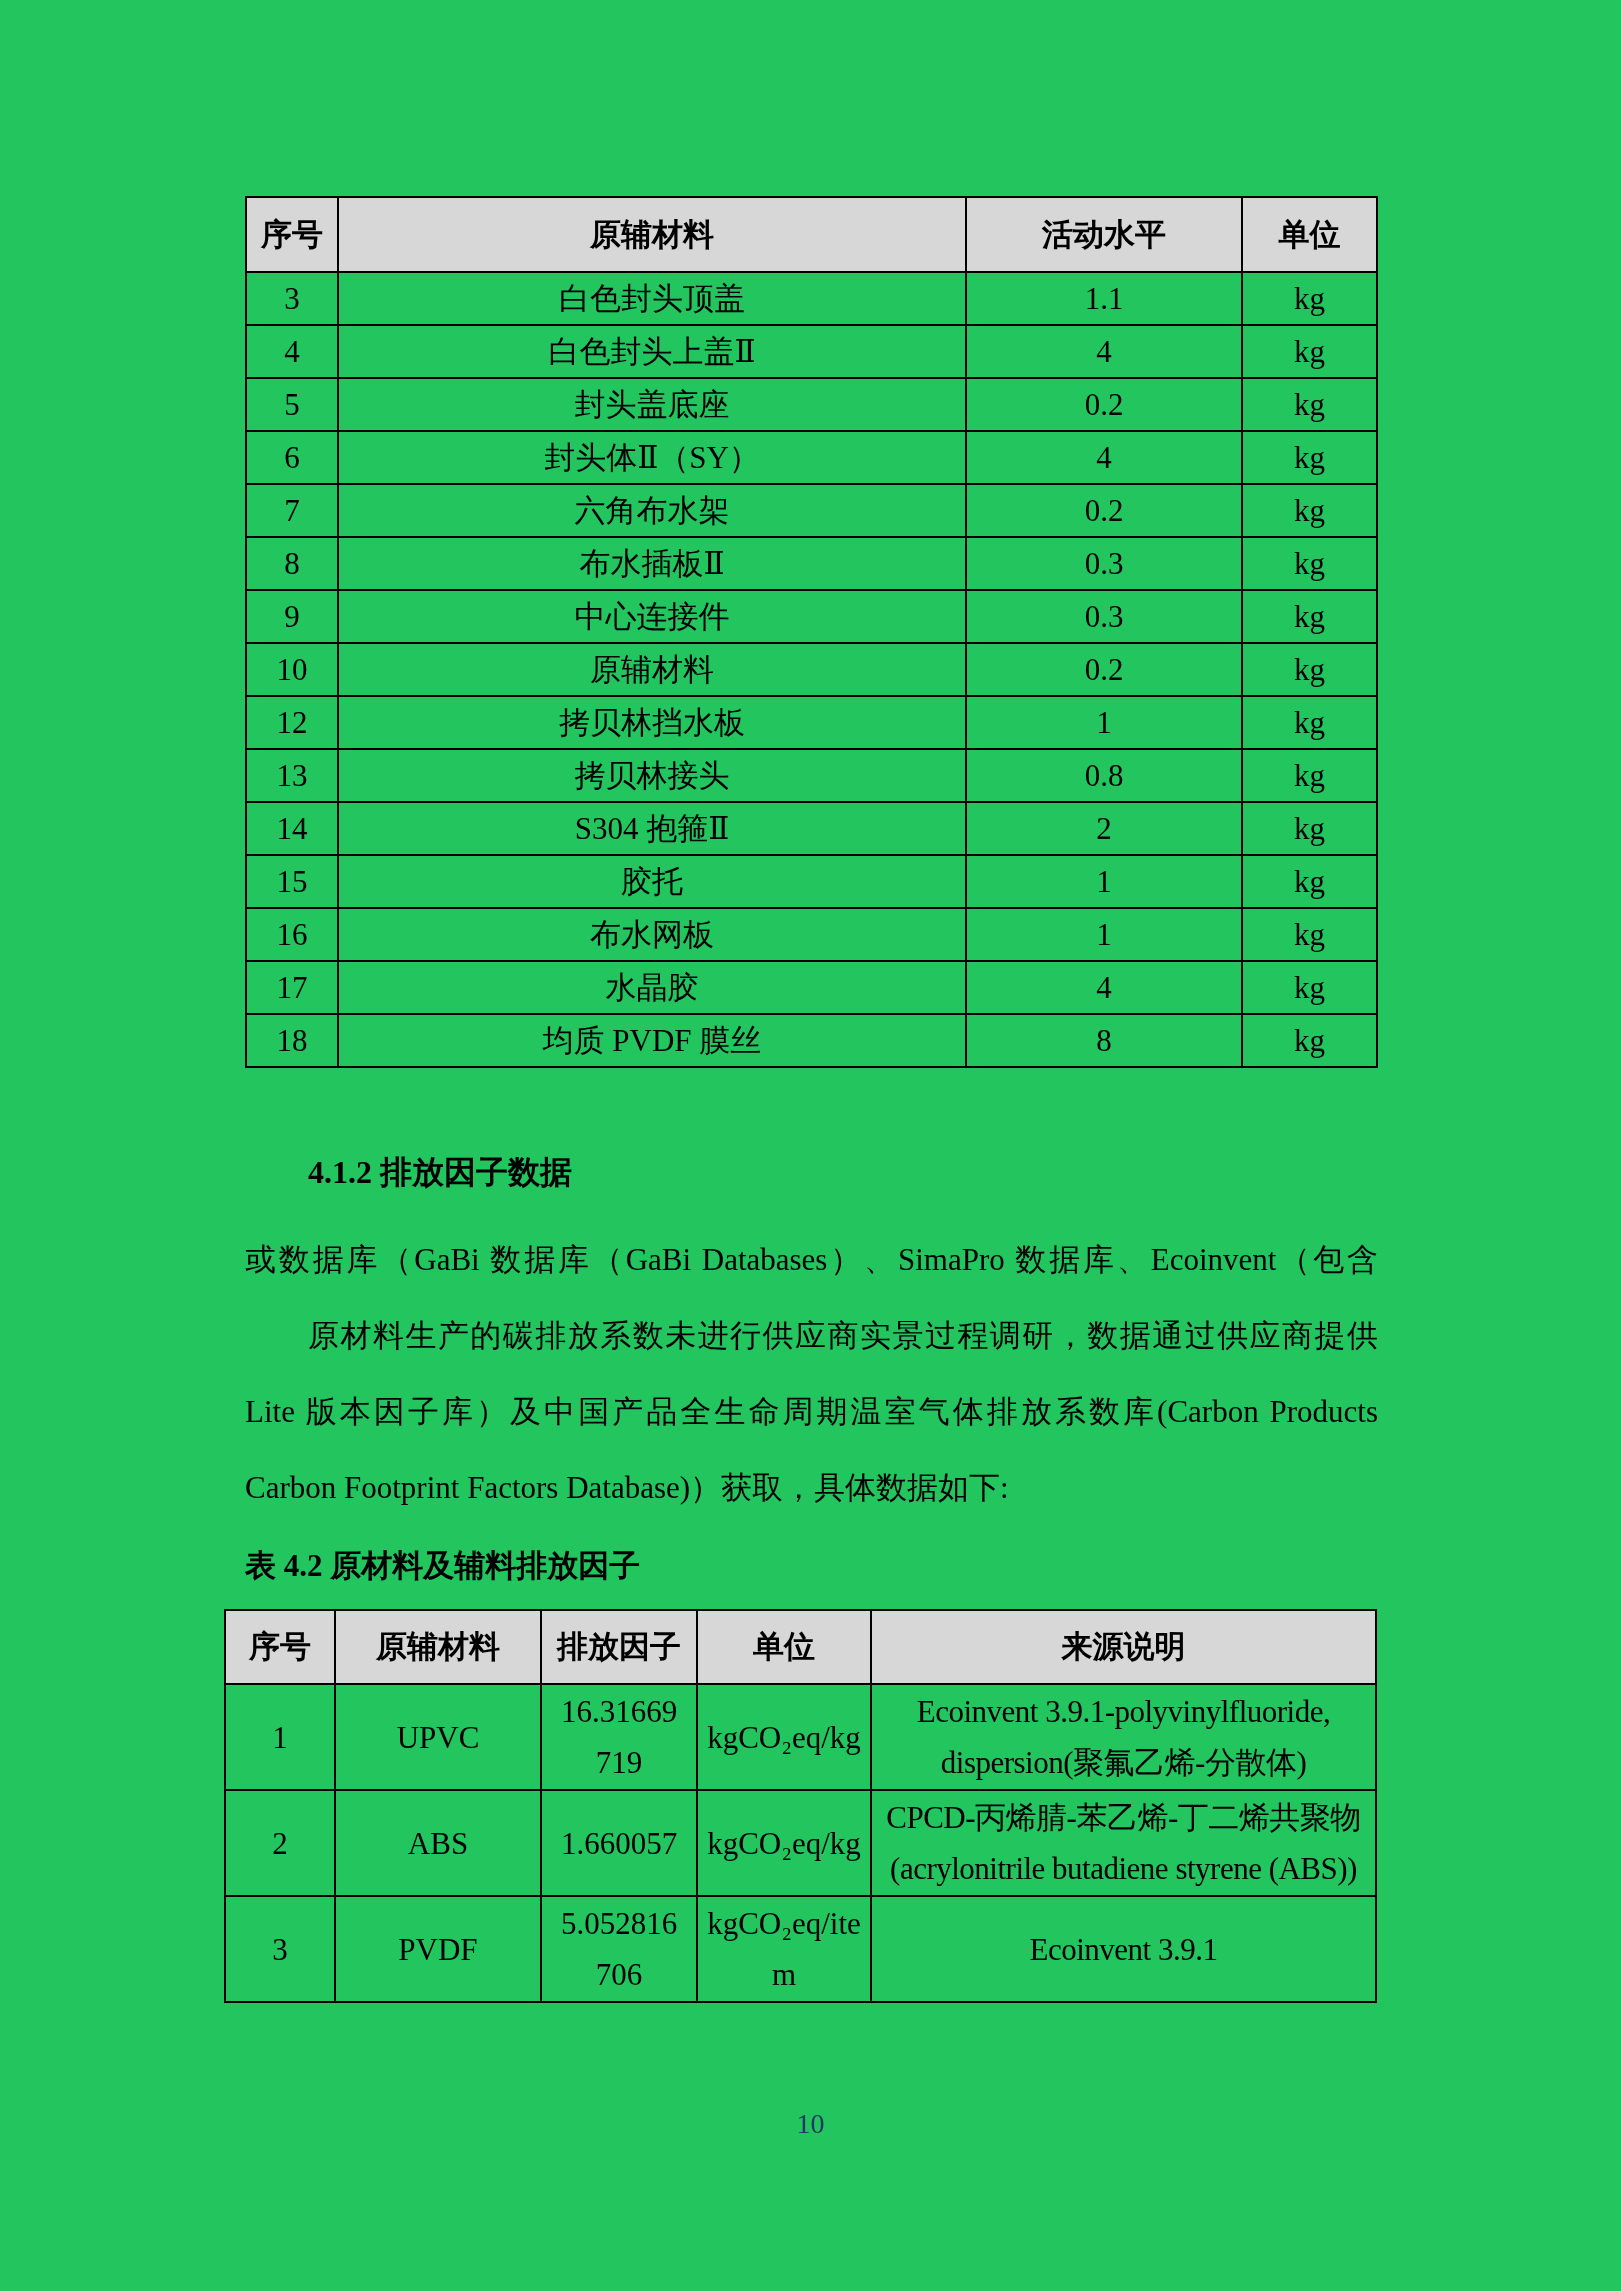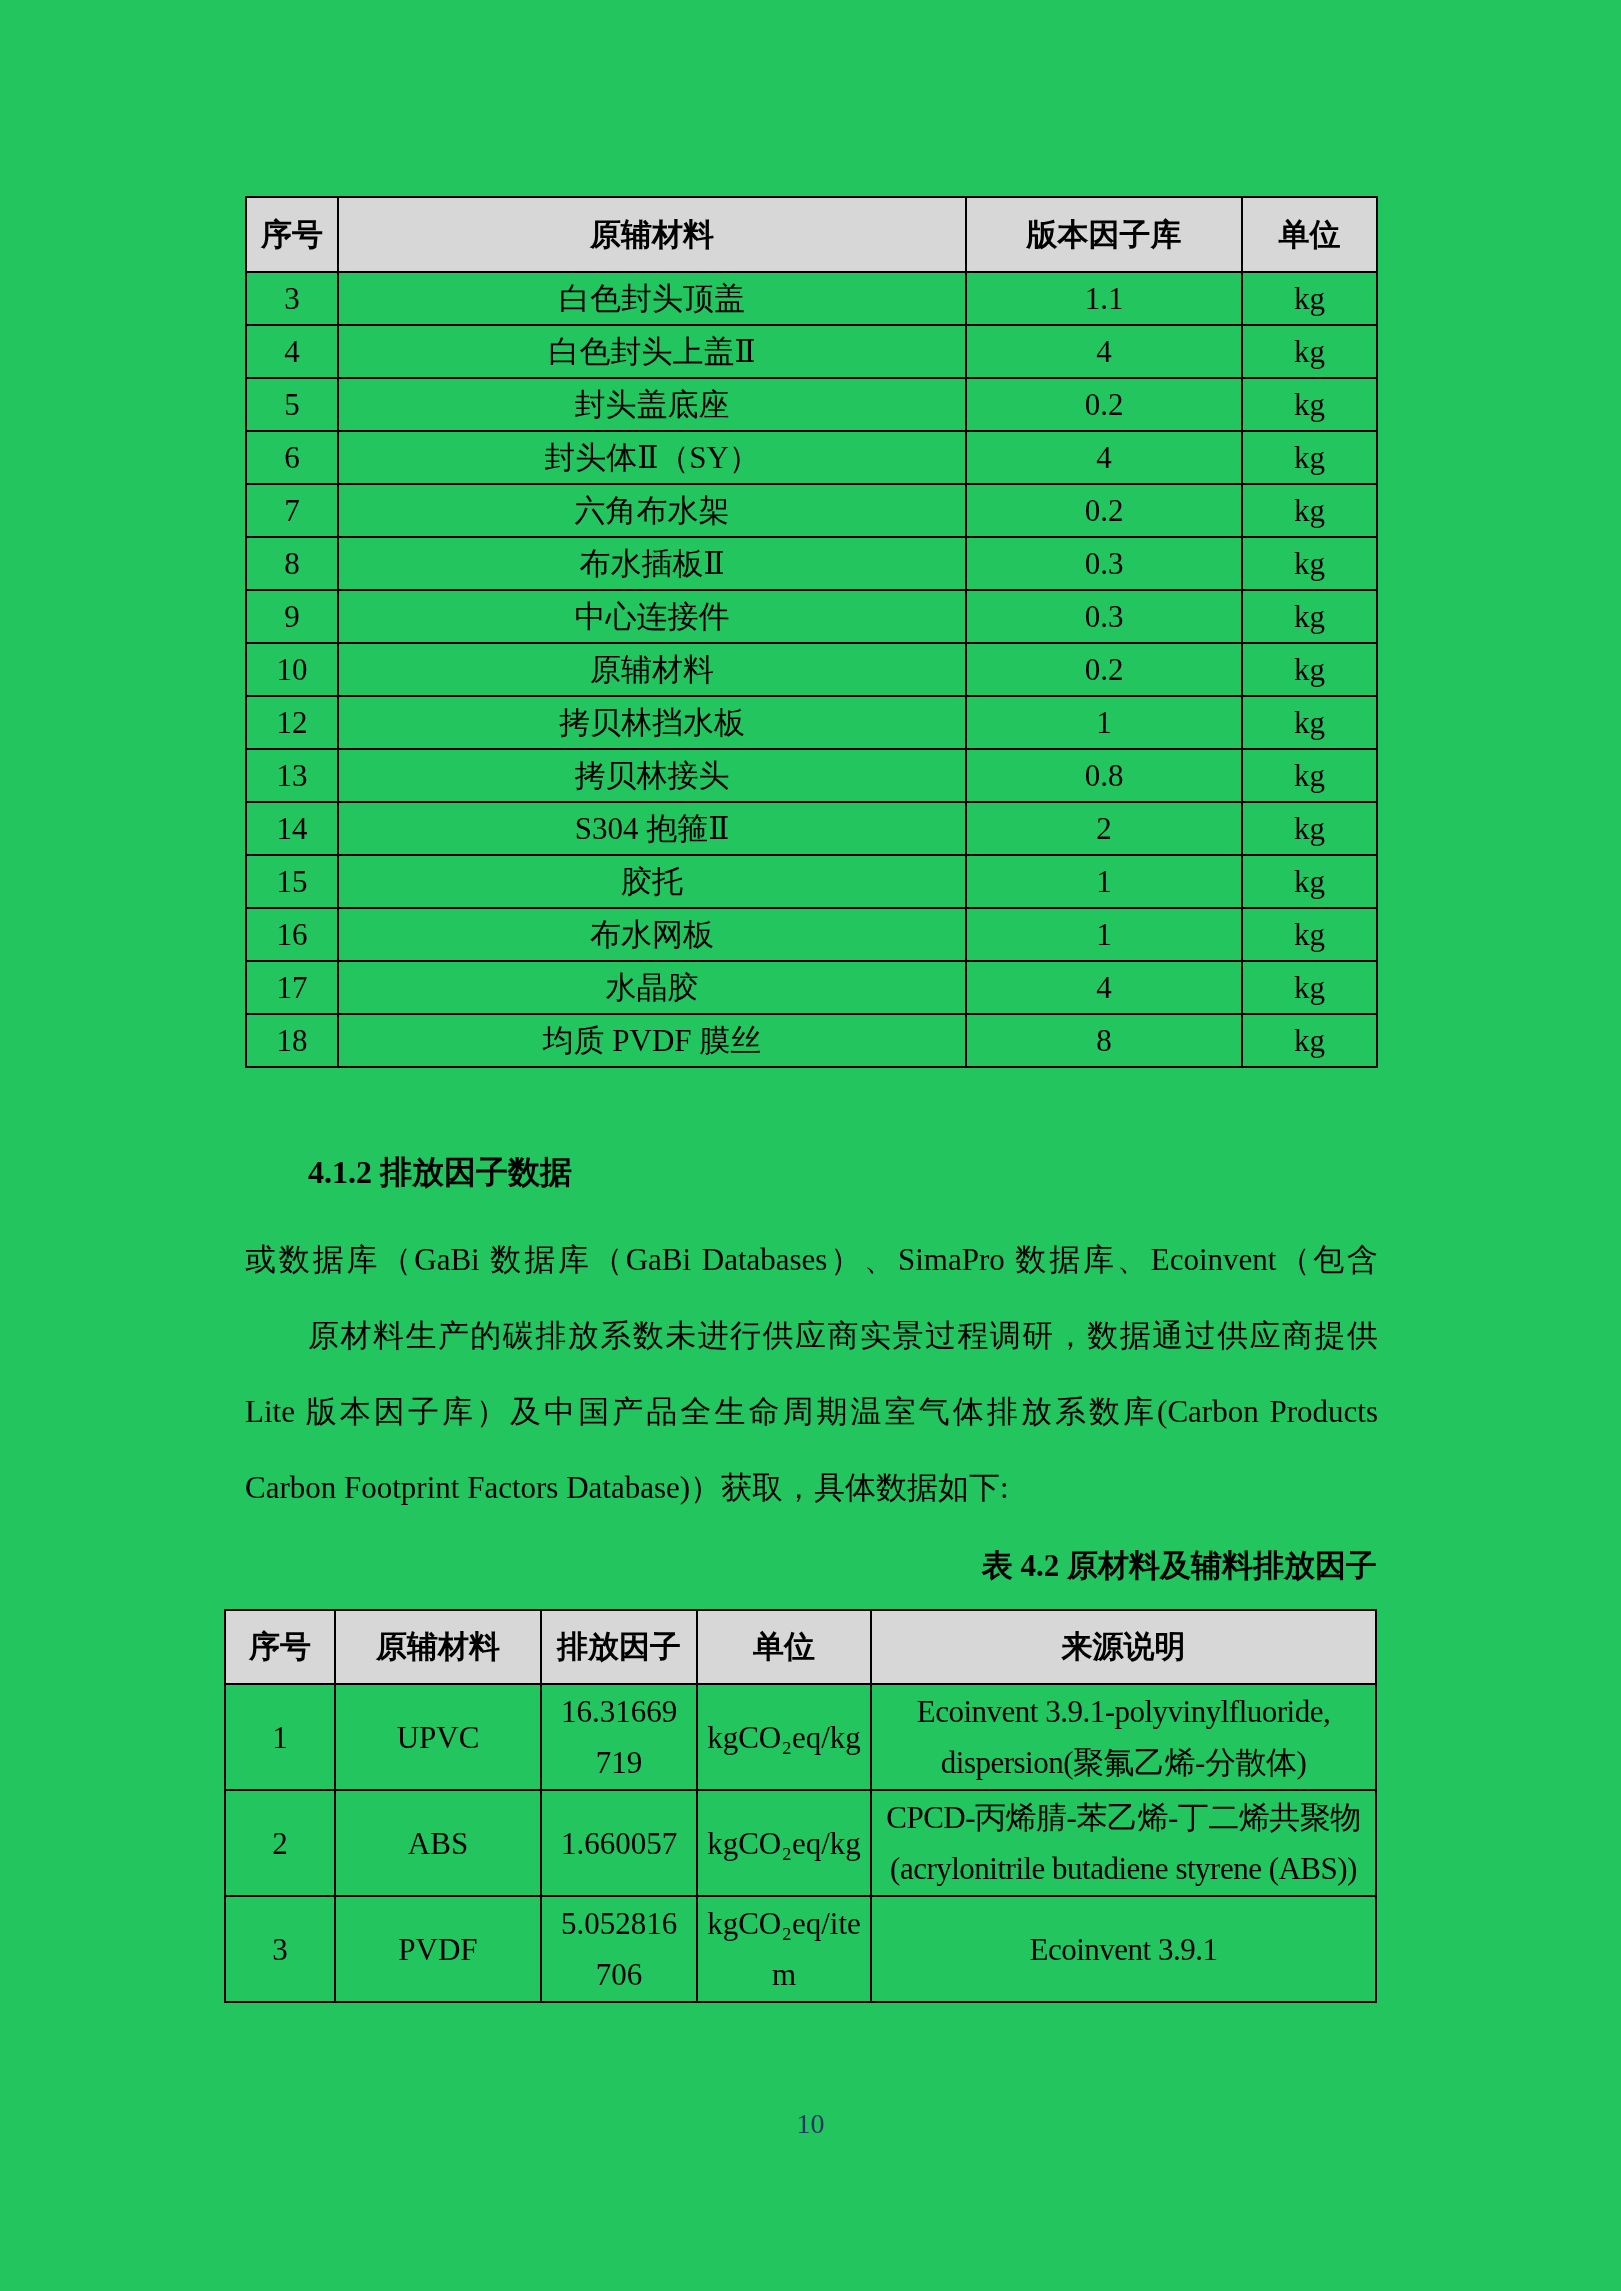--- a/index.html
+++ b/index.html
@@ -36,21 +36,21 @@
   .para .line {
     font-size:31px; line-height:76px;
     text-align:justify; text-align-last:justify;
   }
   .para .line-first { text-indent:63px; }
   .para .line-last  { text-align-last:left; }
 
   
   .caption {
     position:absolute; left:245px; top:1546px; width:1132px;
-    text-align:right; font-size:31px; font-weight:bold; line-height:39px;
+    text-align:left; font-size:31px; font-weight:bold; line-height:39px;
   }
 
   
   table.t2 {
     position:absolute; left:224px; top:1609px; width:1151px;
     border-collapse:collapse; table-layout:fixed;
     border:2.9px solid #000;
   }
   .t2 th, .t2 td {
     border:2px solid #000; text-align:center; vertical-align:middle;
@@ -78,21 +78,21 @@
     <colgroup>
       <col style="width:92px">
         <col style="width:628px">
         <col style="width:276px">
         <col style="width:135px">
     </colgroup>
     <thead>
       <tr>
         <th>序号</th>
         <th>原辅材料</th>
-        <th>版本因子库</th>
+        <th>活动水平</th>
         <th>单位</th>
       </tr>
     </thead>
     <tbody id="t1-body">
         <tr>
           <td class="col-0">3</td>
           <td class="col-1">白色封头顶盖</td>
           <td class="col-2">1.1</td>
           <td class="col-3">kg</td>
         </tr>

